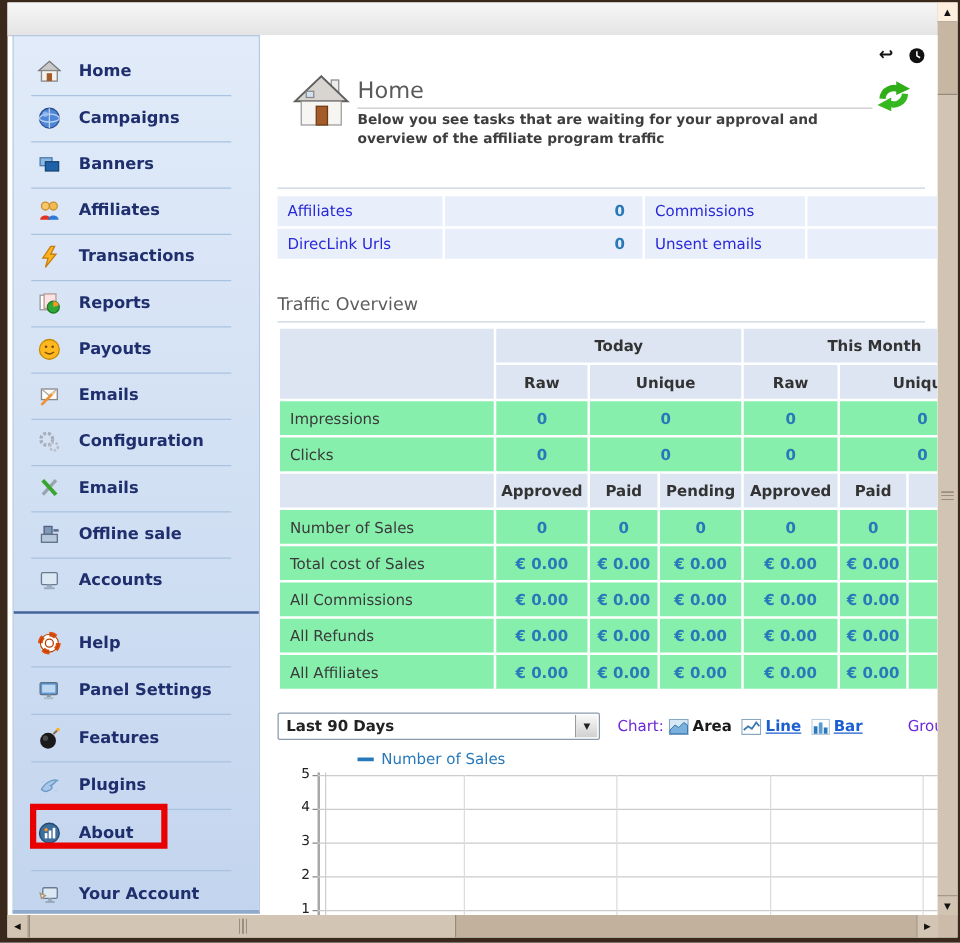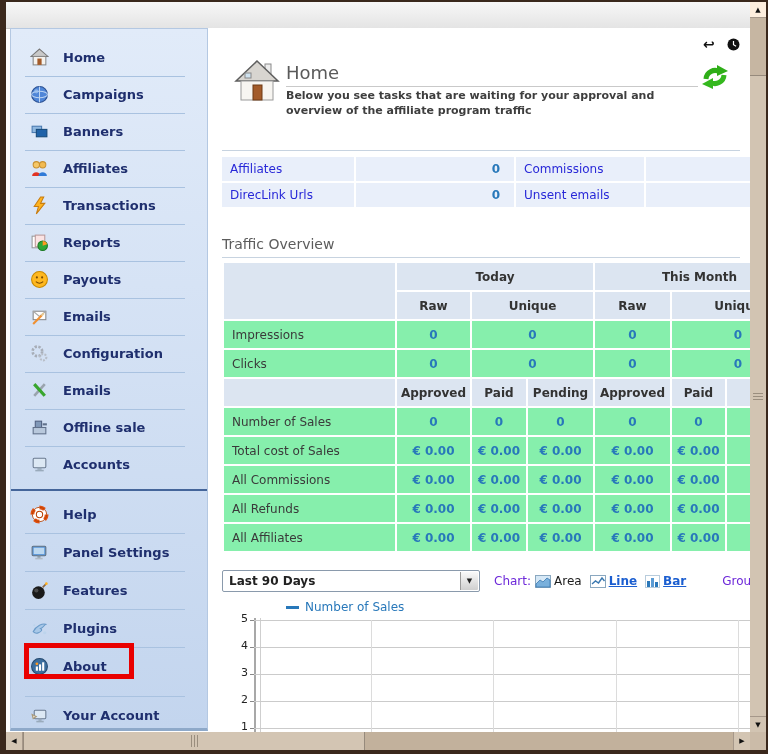--- a/index.html
+++ b/index.html
@@ -68,21 +68,21 @@
   tr.even td.lbl,tr.even td.v{background:#86efac;}
   tr.odd td.lbl,tr.odd td.v{background:#86efac;}
   
   .controls{position:absolute;left:14px;top:541px;width:640px;height:24px;display:flex;align-items:center;}
   .select{position:relative;width:258px;height:22px;background:#fff;border:1px solid #8a9aac;border-radius:2px;
     box-sizing:border-box;display:flex;align-items:center;cursor:pointer;flex:none;}
   .select-text{font-size:12px;font-weight:bold;color:#222;padding-left:6px;}
   .sel-btn{position:absolute;right:1px;top:1px;bottom:1px;width:17px;background:linear-gradient(#f9f9f9,#cfcfcf);
     border-left:1px solid #9a9a9a;display:flex;align-items:center;justify-content:center;font-size:7px;color:#222;border-radius:0 1px 1px 0;}
   .ctl-label{font-size:12px;color:#6d28d9;margin-left:14px;margin-right:4px;flex:none;}
-  .ctl-opt{font-size:12px;font-weight:normal;color:#1a1a1a;margin:0 8px 0 3px;flex:none;text-align:right;}
+  .ctl-opt{font-size:12px;font-weight:bold;color:#1a1a1a;margin:0 8px 0 3px;flex:none;text-align:right;}
   .ctl-link{font-size:12px;font-weight:bold;color:#1b5ed0;text-decoration:underline;margin:0 8px 0 3px;cursor:pointer;flex:none;}
   .ctl-icon{flex:none;display:flex;align-items:center;}
   .gap{width:14px;flex:none;}
   
   .legend{position:absolute;left:78px;top:572px;display:flex;align-items:center;font-size:12px;color:#2878ba;}
   .legend-dash{width:13px;height:3px;background:#2878ba;margin-right:6px;}
   .plot{position:absolute;left:46px;top:584px;right:-20px;bottom:-60px;}
   .hline{position:absolute;left:0;right:0;height:1px;background:#cbcbcb;}
   .vline{position:absolute;top:8px;bottom:0;width:1px;background:#dcdcdc;}
   .yaxis{position:absolute;left:0;top:6px;bottom:0;width:2px;background:#a8a8a8;}

